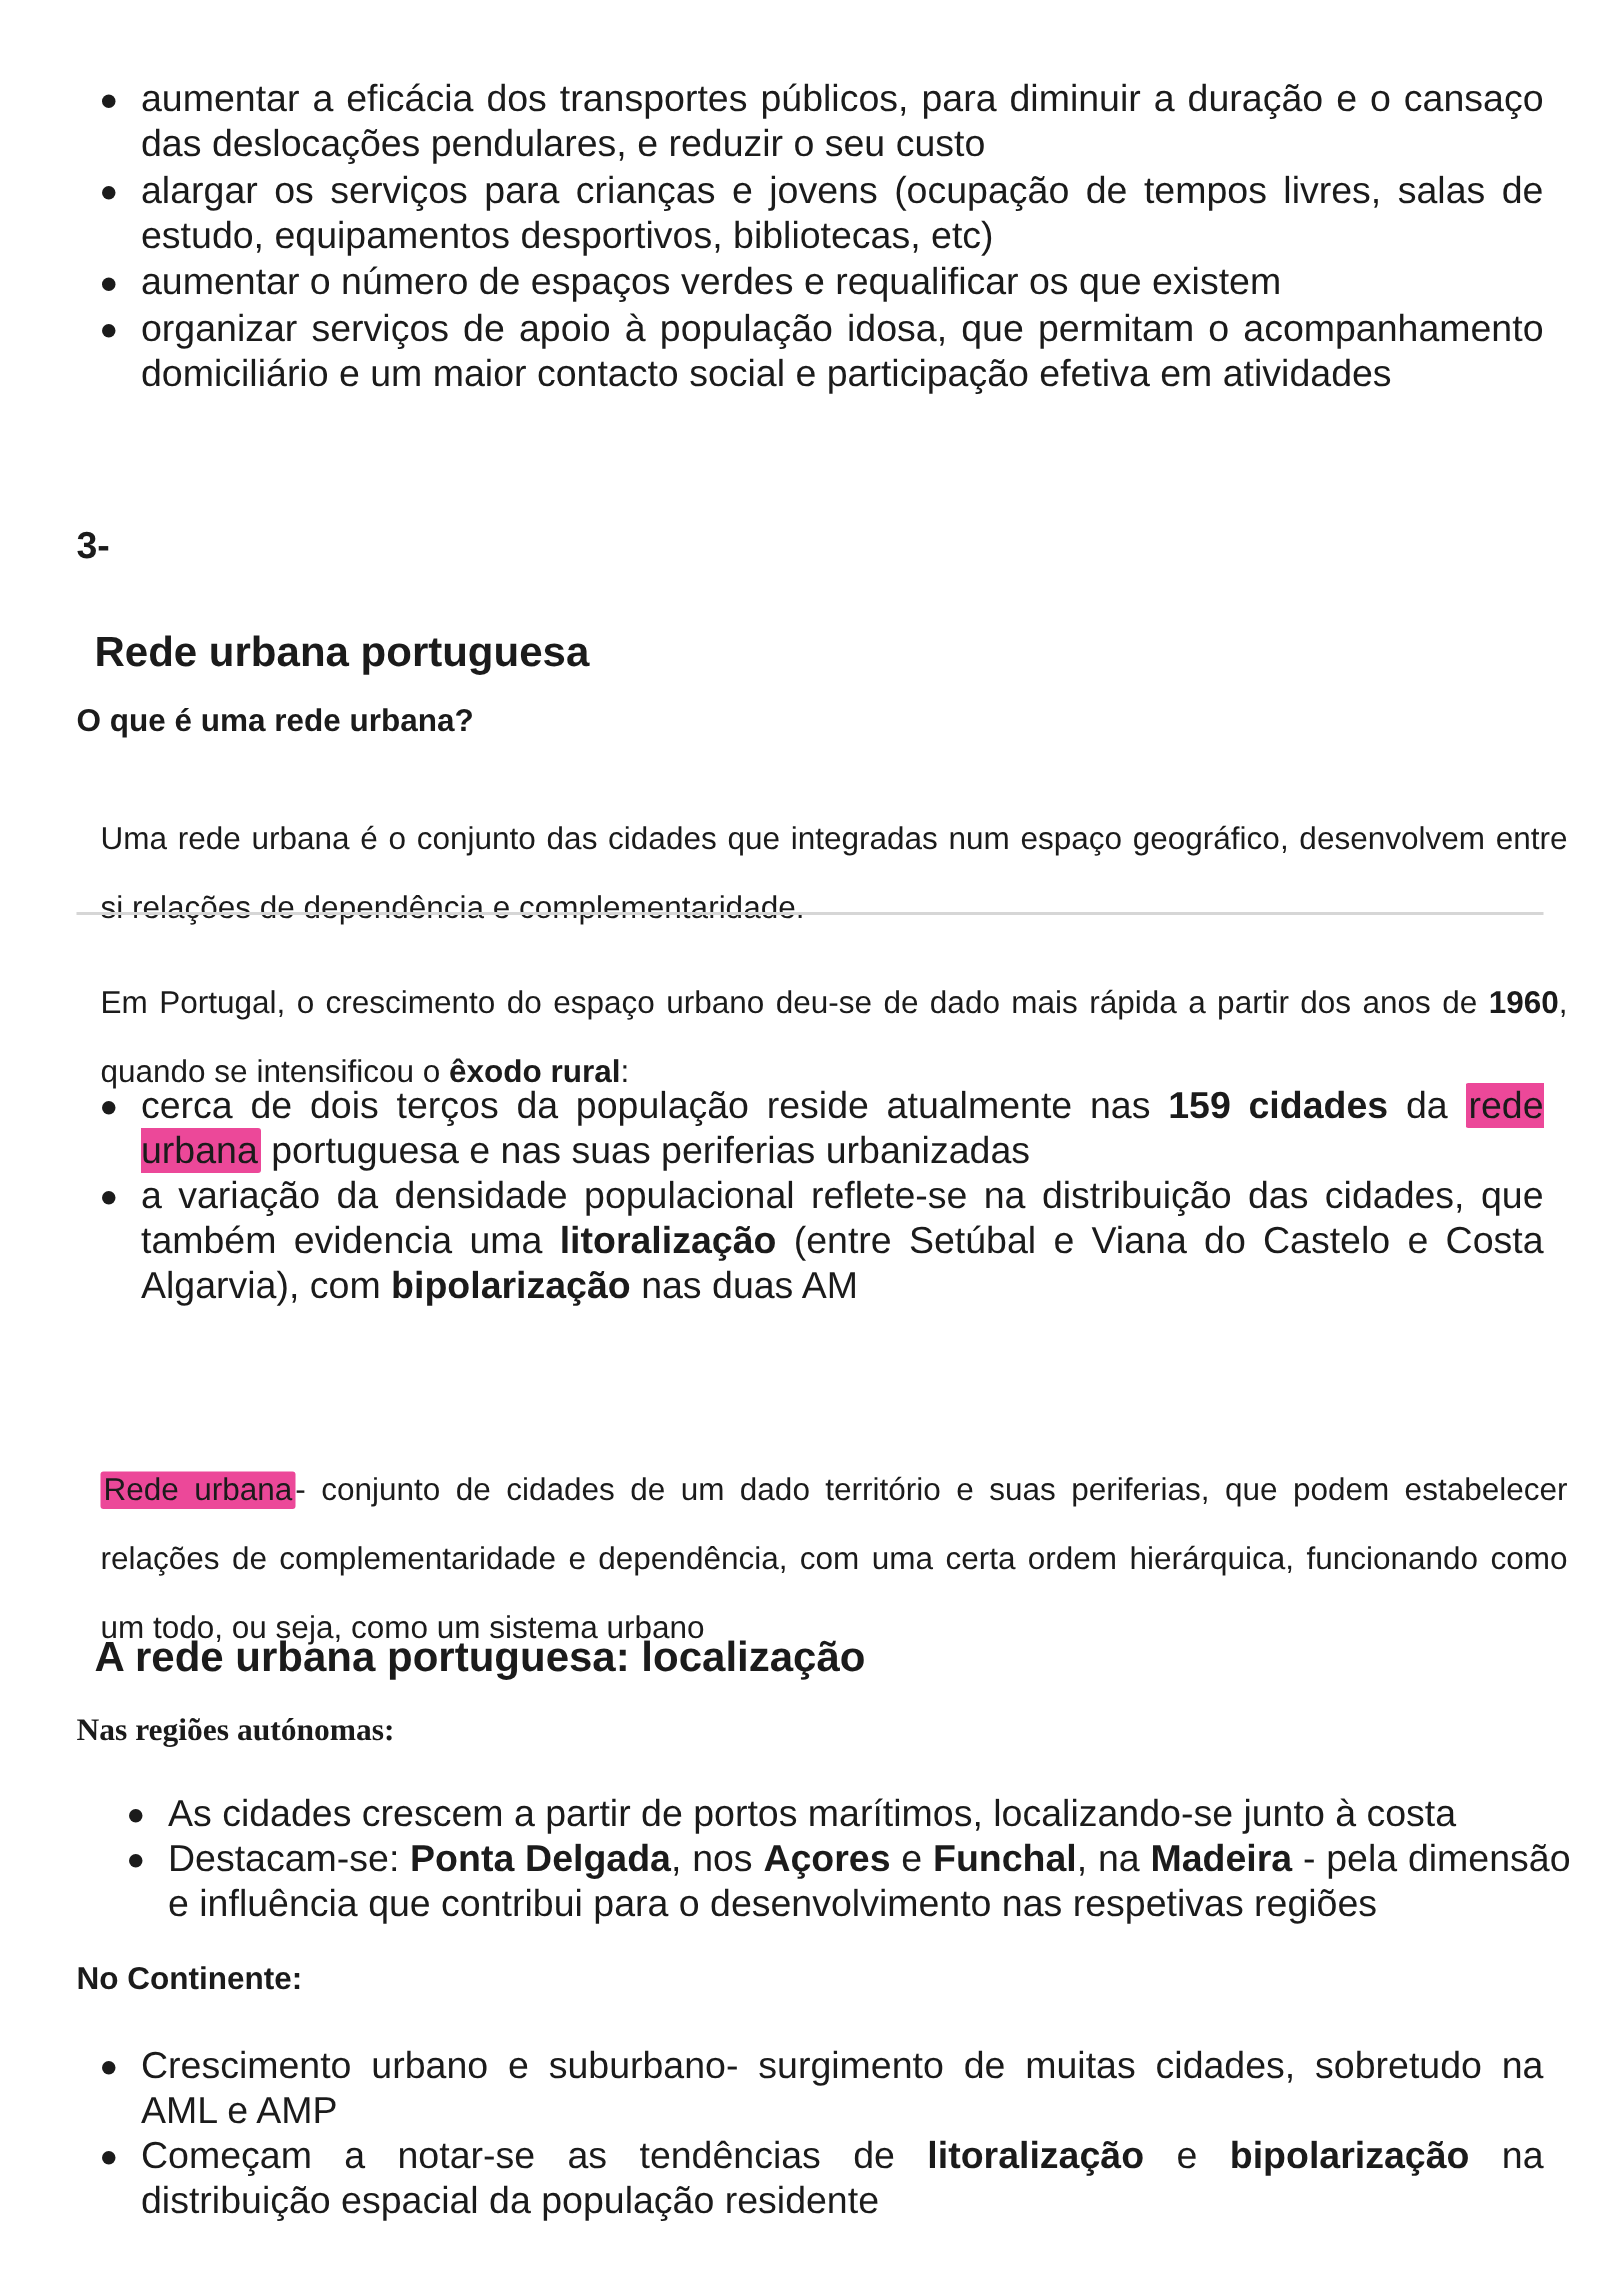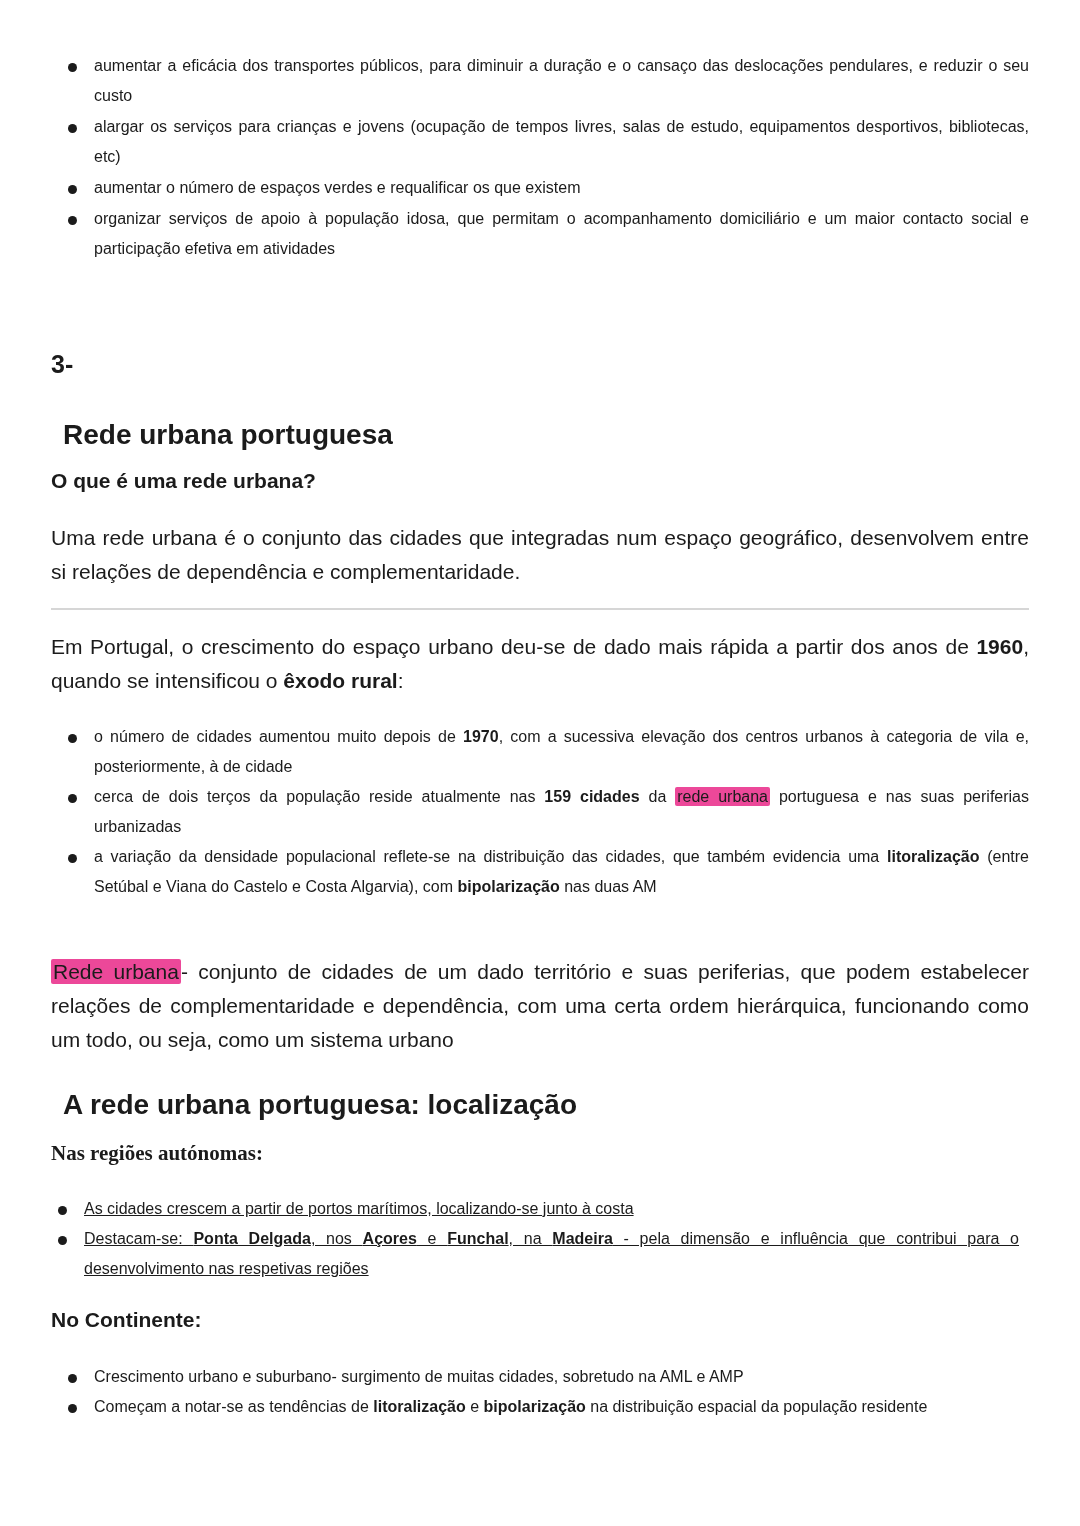--- a/index.html
+++ b/index.html
@@ -5,39 +5,39 @@
     html, body { margin: 0; padding: 0; background: #ffffff; }
     body {
       width: 1080px; height: 1526px; overflow: hidden;
       font-family: "Liberation Sans", "DejaVu Sans", sans-serif;
       color: #1b1b1b;
     }
     .page { position: relative; padding: 0 51px 0 51px; }
     ul { margin: 0; padding: 0; list-style: none; }
     li {
       position: relative; padding-left: 43px;
-      font-size: 16px; line-height: 30px; text-align: justify;
+      font-size: 25px; line-height: 30px; text-align: justify;
     }
     li .bullet {
       position: absolute; left: 17px; top: 12px;
       width: 9px; height: 9px; border-radius: 50%; background: #1b1b1b;
     }
     .list1 { position: absolute; top: 51px; left: 51px; width: 978px; }
     .list1 li { margin-bottom: 1px; }
     .num { position: absolute; top: 350px; left: 51px; font-size: 25px; font-weight: bold; }
     .h1 { position: absolute; left: 51px; font-size: 28px; font-weight: bold; margin: 12px; }
     .h3 { position: absolute; left: 51px; font-size: 21px; font-weight: bold; margin: 0; }
     .para {
       position: absolute; left: 51px; width: 978px;
-      font-size: 21px; line-height: 34px; text-align: justify; margin: 0;
+      font-size: 21px; line-height: 46px; text-align: justify; margin: 16px;
     }
     .hr { position: absolute; left: 51px; top: 608px; width: 978px; height: 2px; background: #d6d6d6; }
     .hl { background: #ec4899; padding: 1px 2px; border-radius: 2px; }
     .list2 { position: absolute; top: 722px; left: 51px; width: 978px; }
-    .list3 { position: absolute; top: 1194px; left: 41px; width: 978px; text-decoration: underline; }
+    .list3 { position: absolute; top: 1194px; left: 69px; width: 978px; }
     .list4 { position: absolute; top: 1362px; left: 51px; width: 978px; }
     b { font-weight: bold; }
   </style>
 </head>
 <body>
 
 <div class="page">
 
   <ul class="list1">
     <li><span class="bullet"></span><span>aumentar a eficácia dos transportes públicos, para diminuir a duração e o cansaço das deslocações pendulares, e reduzir o seu custo</span></li>
@@ -50,21 +50,20 @@
 
   <h1 class="h1" style="top:407px;">Rede urbana portuguesa</h1>
   <h3 class="h3" style="top:469px;">O que é uma rede urbana?</h3>
   <p class="para" style="top:521px;">Uma rede urbana é o conjunto das cidades que integradas num espaço geográfico, desenvolvem entre si relações de dependência e complementaridade.</p>
 
   <div class="hr"></div>
 
   <p class="para" style="top:630px;"><span>Em Portugal, o crescimento do espaço urbano deu-se de dado mais rápida a partir dos anos de </span><b>1960</b><span>, quando se intensificou o </span><b>êxodo rural</b><span>:</span></p>
 
   <ul class="list2">
-    <li><span class="bullet"></span><span>o número de cidades aumentou muito depois de </span><b>1970</b><span>, com a sucessiva elevação dos centros urbanos à categoria de vila e, posteriormente, à de cidade</span></li>
     <li><span class="bullet"></span><span>cerca de dois terços da população reside atualmente nas </span><b>159 cidades</b><span> da </span><span class="hl">rede urbana</span><span> portuguesa e nas suas periferias urbanizadas</span></li>
     <li><span class="bullet"></span><span>a variação da densidade populacional reflete-se na distribuição das cidades, que também evidencia uma </span><b>litoralização</b><span> (entre Setúbal e Viana do Castelo e Costa Algarvia), com </span><b>bipolarização</b><span> nas duas AM</span></li>
   </ul>
 
   <p class="para" style="top:955px;"><span class="hl">Rede urbana</span><span>- conjunto de cidades de um dado território e suas periferias, que podem estabelecer relações de complementaridade e dependência, com uma certa ordem hierárquica, funcionando como um todo, ou seja, como um sistema urbano</span></p>
 
   <h1 class="h1" style="top:1077px;">A rede urbana portuguesa: localização</h1>
   <h3 class="h3" style="top:1141px;font-family:Liberation Serif, serif;">Nas regiões autónomas:</h3>
 
   <ul class="list3">

